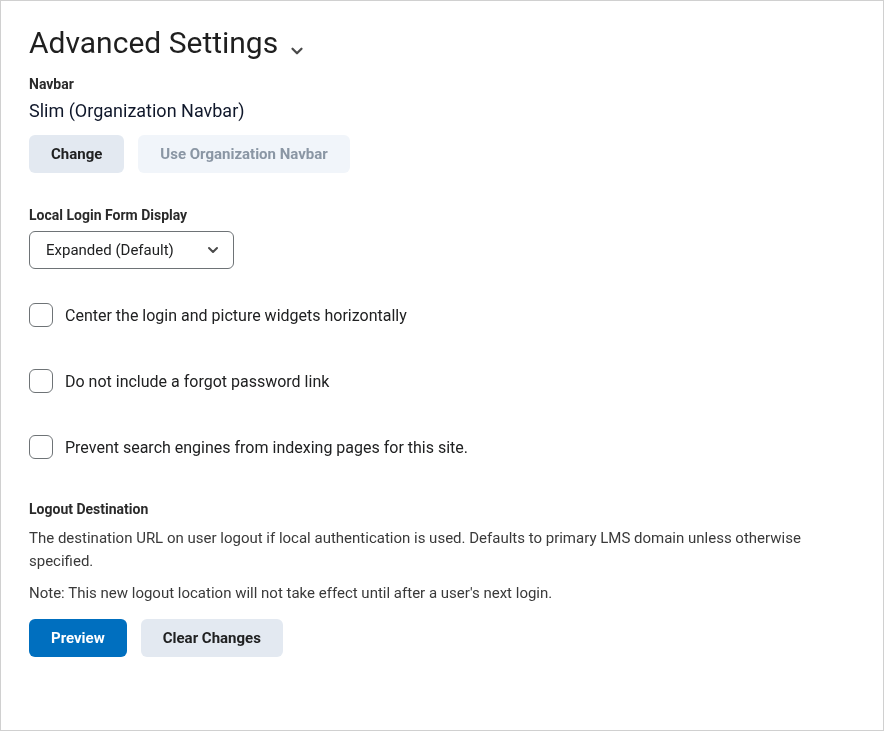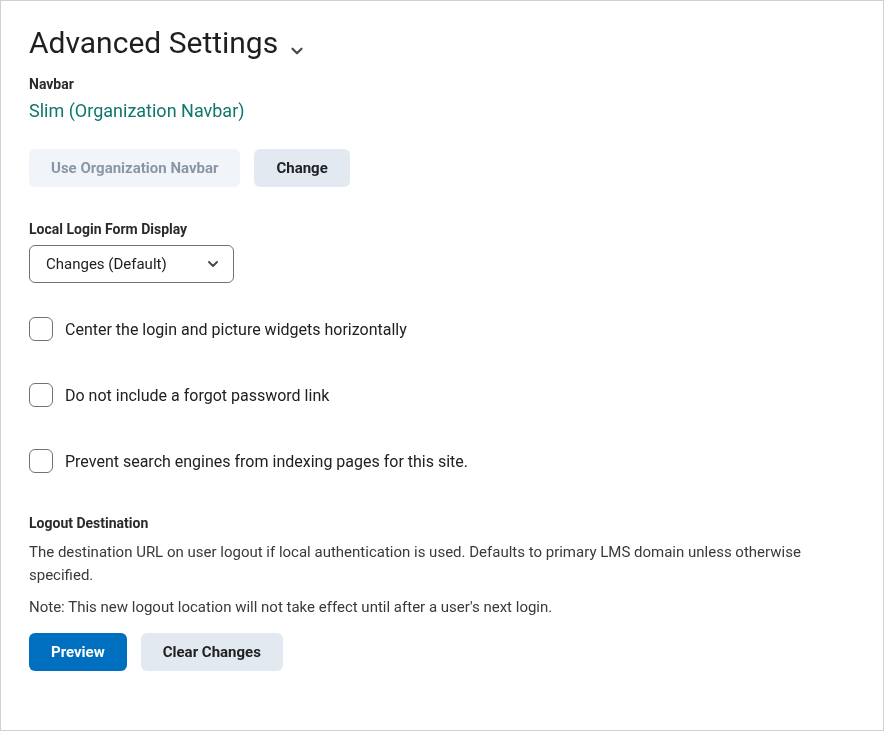--- a/index.html
+++ b/index.html
@@ -38,22 +38,22 @@
     }
     .section-label {
       font-size: 14px;
       font-weight: 700;
       color: #2a2a2a;
       margin-bottom: 8px;
     }
     .navbar-value {
       font-size: 18px;
       font-weight: 400;
-      margin-bottom: 28px;
-      color: #0f766e;
+      margin-bottom: 14px;
+      color: #0f172a;
     }
     .btn-row {
       display: flex;
       gap: 14px;
       margin-bottom: 34px;
     }
     .btn {
       border: none;
       border-radius: 6px;
       padding: 10px 22px;
@@ -159,27 +159,27 @@
     <h1 class="page-title">Advanced Settings</h1>
     <svg class="chevron-down-svg" viewBox="0 0 24 24" fill="none" stroke="#4a4a4a" stroke-width="3" stroke-linecap="round" stroke-linejoin="round">
       <polyline points="6 9 12 15 18 9"></polyline>
     </svg>
   </div>
 
   <div class="section-label">Navbar</div>
   <div class="navbar-value">Slim (Organization Navbar)</div>
 
   <div class="btn-row">
+    <button class="btn btn-secondary">Change</button>
     <button class="btn btn-disabled">Use Organization Navbar</button>
-    <button class="btn btn-secondary">Change</button>
   </div>
 
   <div class="section-label">Local Login Form Display</div>
   <div class="dropdown">
-    <span>Changes (Default)</span>
+    <span>Expanded (Default)</span>
     <svg class="dropdown-chevron" viewBox="0 0 24 24" fill="none" stroke="#4a4a4a" stroke-width="3" stroke-linecap="round" stroke-linejoin="round">
       <polyline points="6 9 12 15 18 9"></polyline>
     </svg>
   </div>
 
   <div class="checkbox-row">
     <div class="checkbox"></div>
     <label class="checkbox-label">Center the login and picture widgets horizontally</label>
   </div>
 

